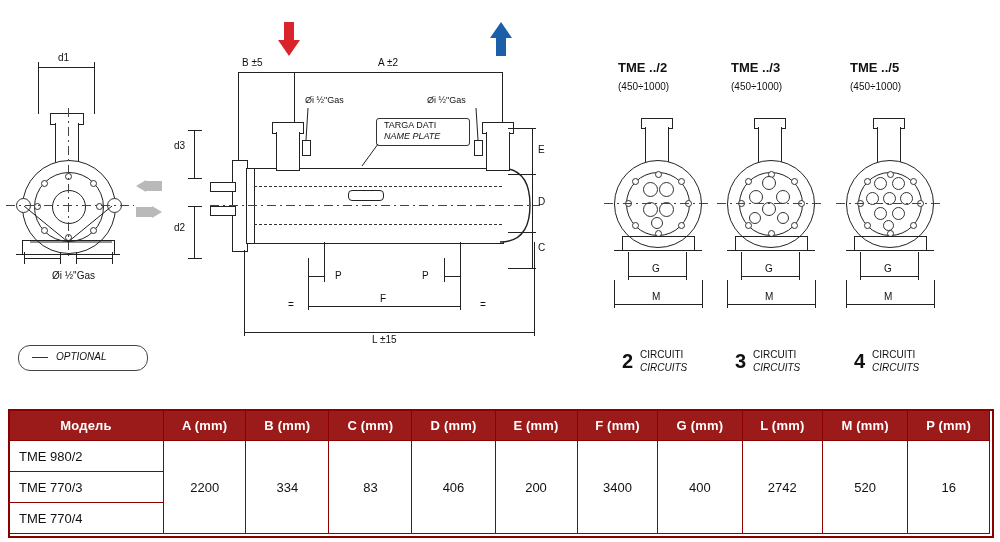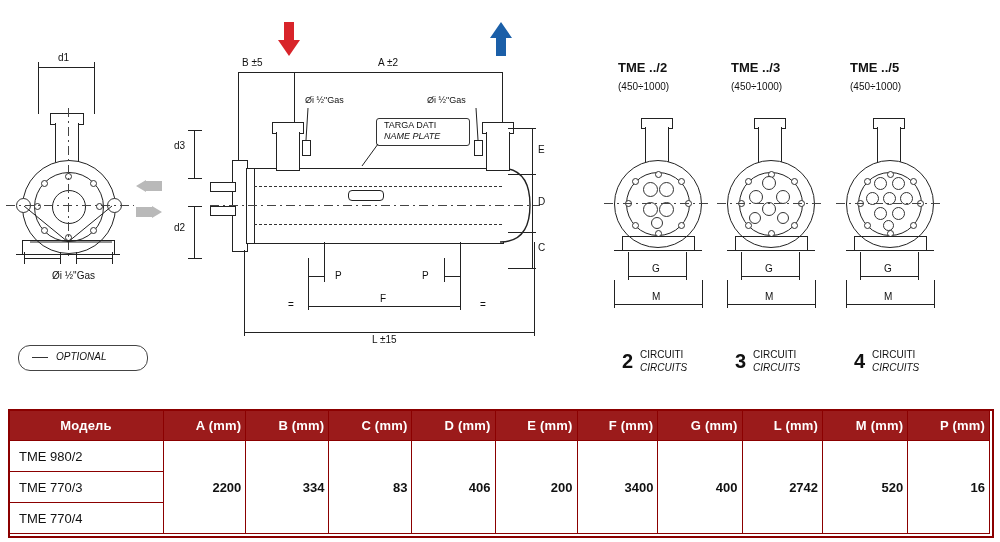--- a/index.html
+++ b/index.html
@@ -62,41 +62,41 @@
   
   .tbl {
     position:absolute;
     left:8px; top:409px;
     width:982px;
     border-collapse:collapse;
     font-size:13px;
   }
   .tbl th, .tbl td {
     border:1px solid #8b0000;
-    text-align:right;
+    text-align:center;
     vertical-align:middle;
     height:30px;
     padding:0 4px;
   }
   .tbl thead th {
     background:#9b1b1b;
     color:#ffffff;
     font-weight:bold;
     font-size:13px;
     letter-spacing:0.2px;
   }
-  .tbl thead th.first { text-align:center; }
+  .tbl thead th.first { }
   .tbl td.model {
     text-align:left;
     padding-left:10px;
     font-weight:normal;
     color:#111;
     width:140px;
   }
-  .tbl td.val { color:#111;font-weight:bold; }
+  .tbl td.val { color:#111; }
   .tbl-wrap-border {
     position:absolute;
     left:8px; top:409px;
     width:982px; height:125px;
     border:2px solid #8b0000;
     pointer-events:none;
   }
 
   
   .optbox {

